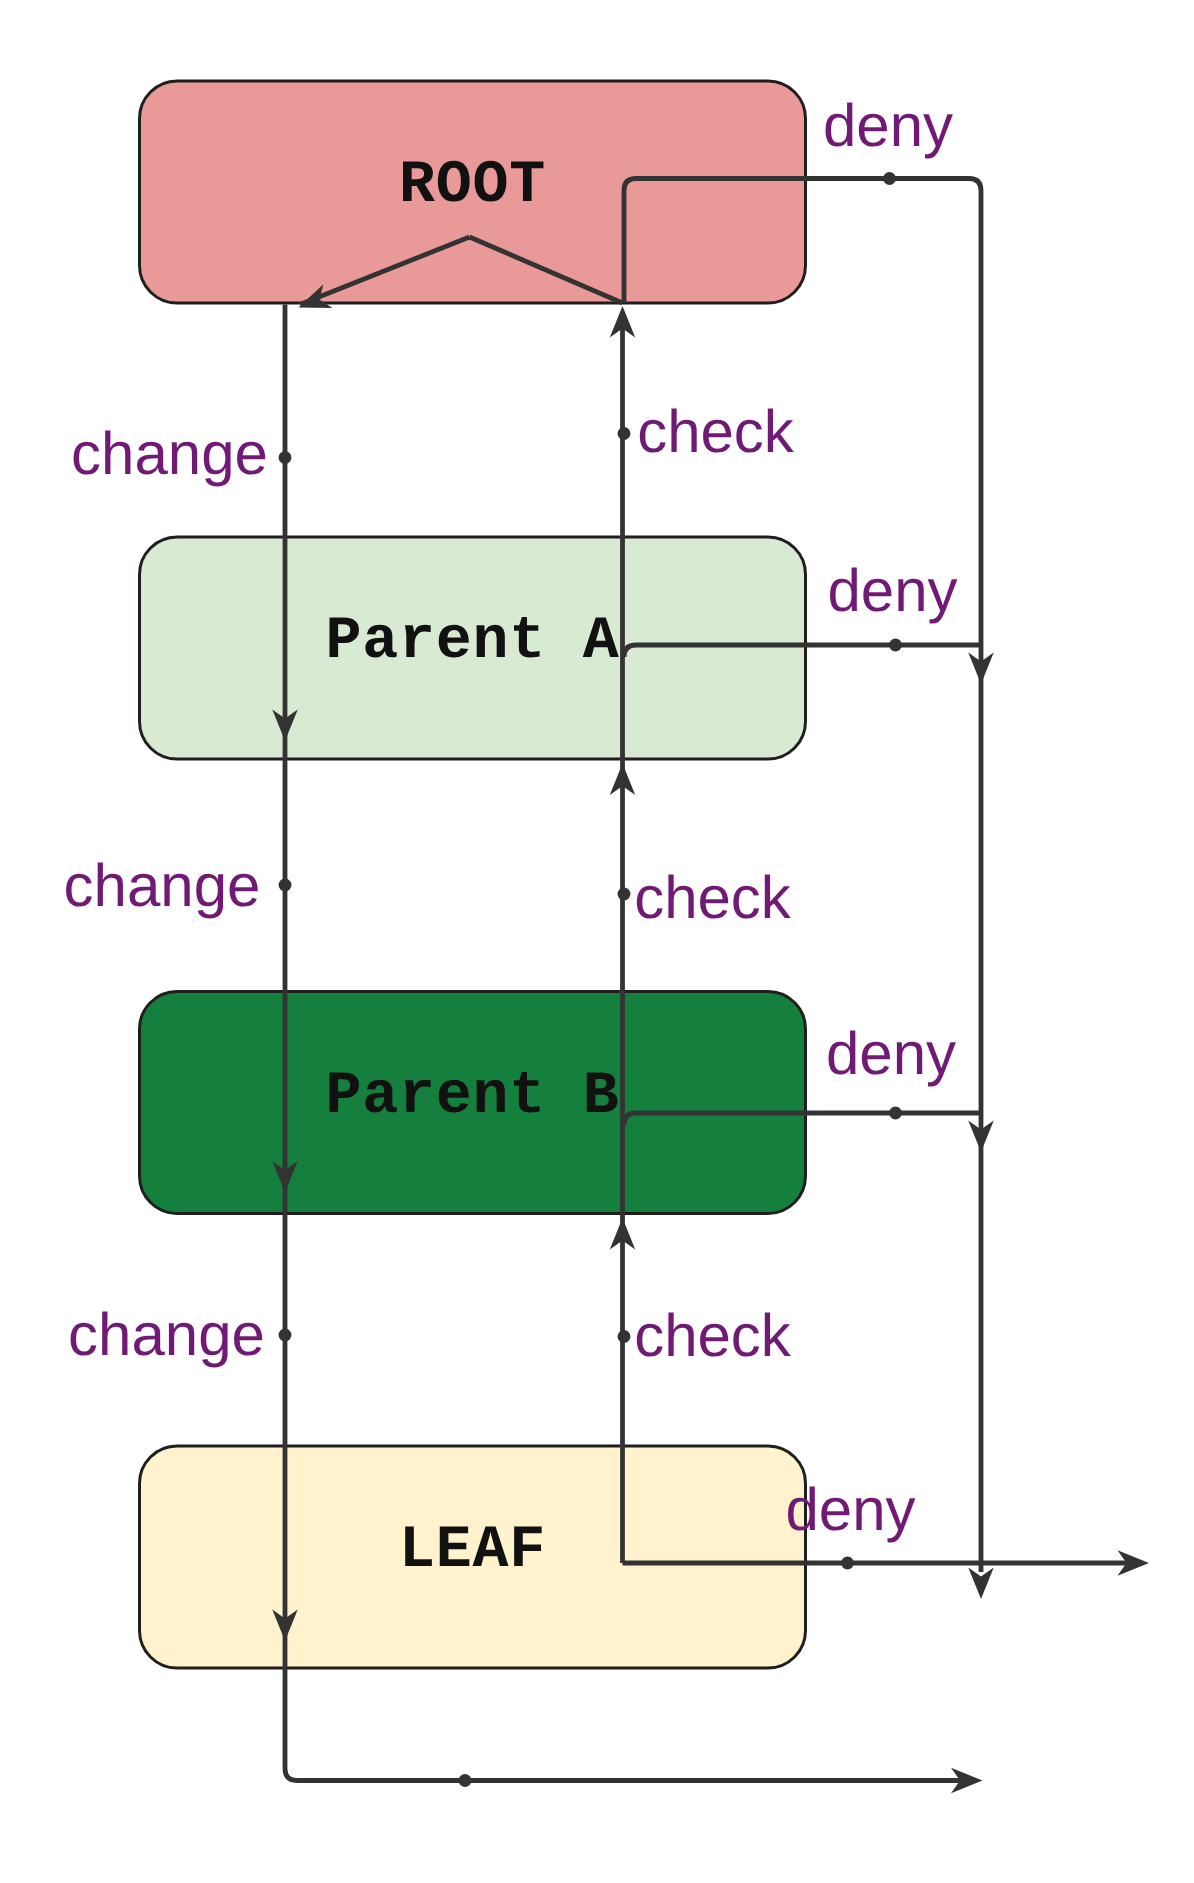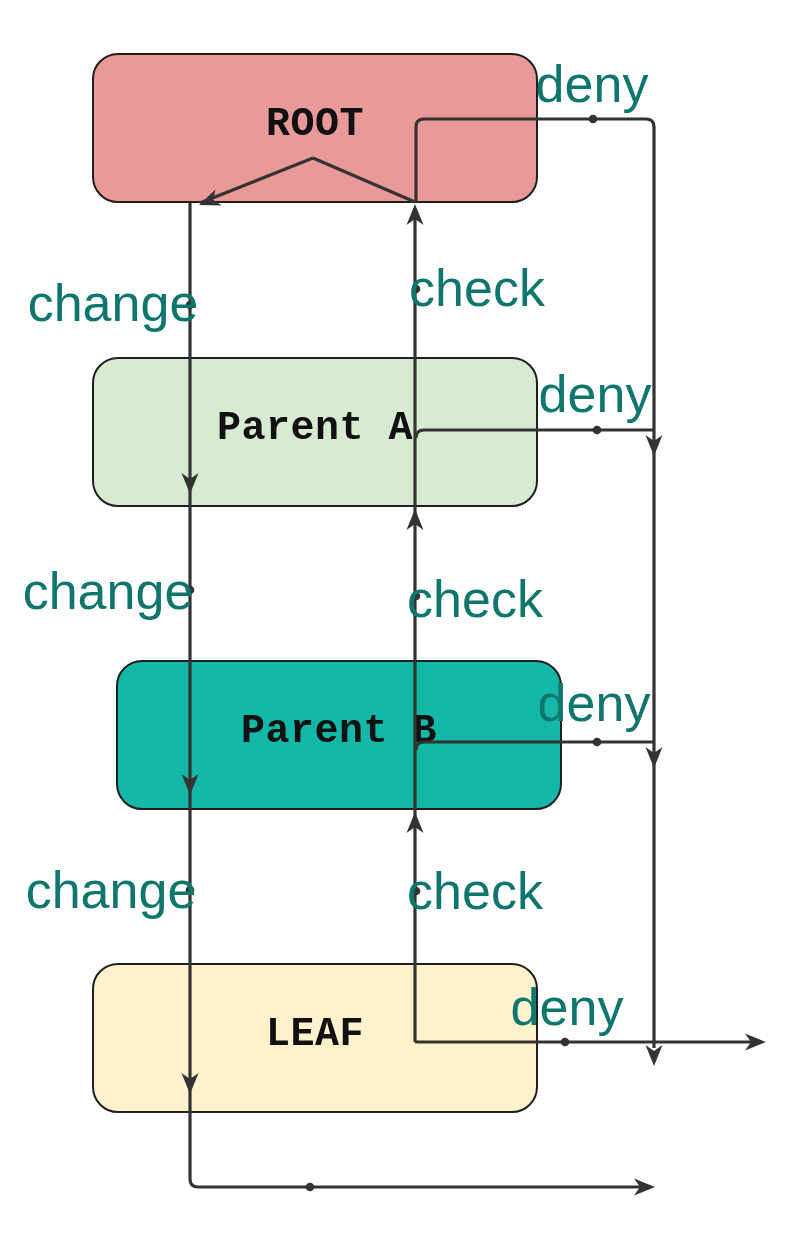--- a/index.html
+++ b/index.html
@@ -20,41 +20,41 @@
     display:flex;align-items:center;justify-content:center;
     padding-bottom:8px;
     z-index:1;
   }
   .node span{
     font-weight:700;font-size:40px;color:#111111;letter-spacing:0.5px;font-family:Liberation Mono, monospace;
   }
   .edge-label{
     position:absolute;
     transform:translate(-50%,-50%);
-    font-size:52px;color:#0f766e;
+    font-size:40px;color:#701a75;
     white-space:nowrap;
     z-index:3;line-height:1;
   }
   .n-root{left:92px;top:53px;}
   .n-pa{left:92px;top:357px;}
   .n-pb{left:92px;top:660px;}
   .n-leaf{left:92px;top:963px;}
 </style>
 </head>
 <body>
 
 <div class="stage">
 
   <div class="node n-root" style="background: rgb(234, 153, 153);">
     <span>ROOT</span>
   </div>
   <div class="node n-pa" style="background: rgb(217, 234, 211); align-items: center;">
     <span>Parent A</span>
   </div>
-  <div class="node n-pb" style="background: #14b8a6; margin-left: 24px;">
+  <div class="node n-pb" style="background: #15803d;">
     <span>Parent B</span>
   </div>
   <div class="node n-leaf" style="background: rgb(255, 242, 204); align-items: center;">
     <span>LEAF</span>
   </div>
 
   <svg width="796" height="1255" viewBox="0 0 796 1255">
     <g fill="none" stroke="#333333" stroke-width="3.2">
 
       <path d="M 190 203 L 190 1179 Q 190 1187 198 1187 L 646 1187"></path>

